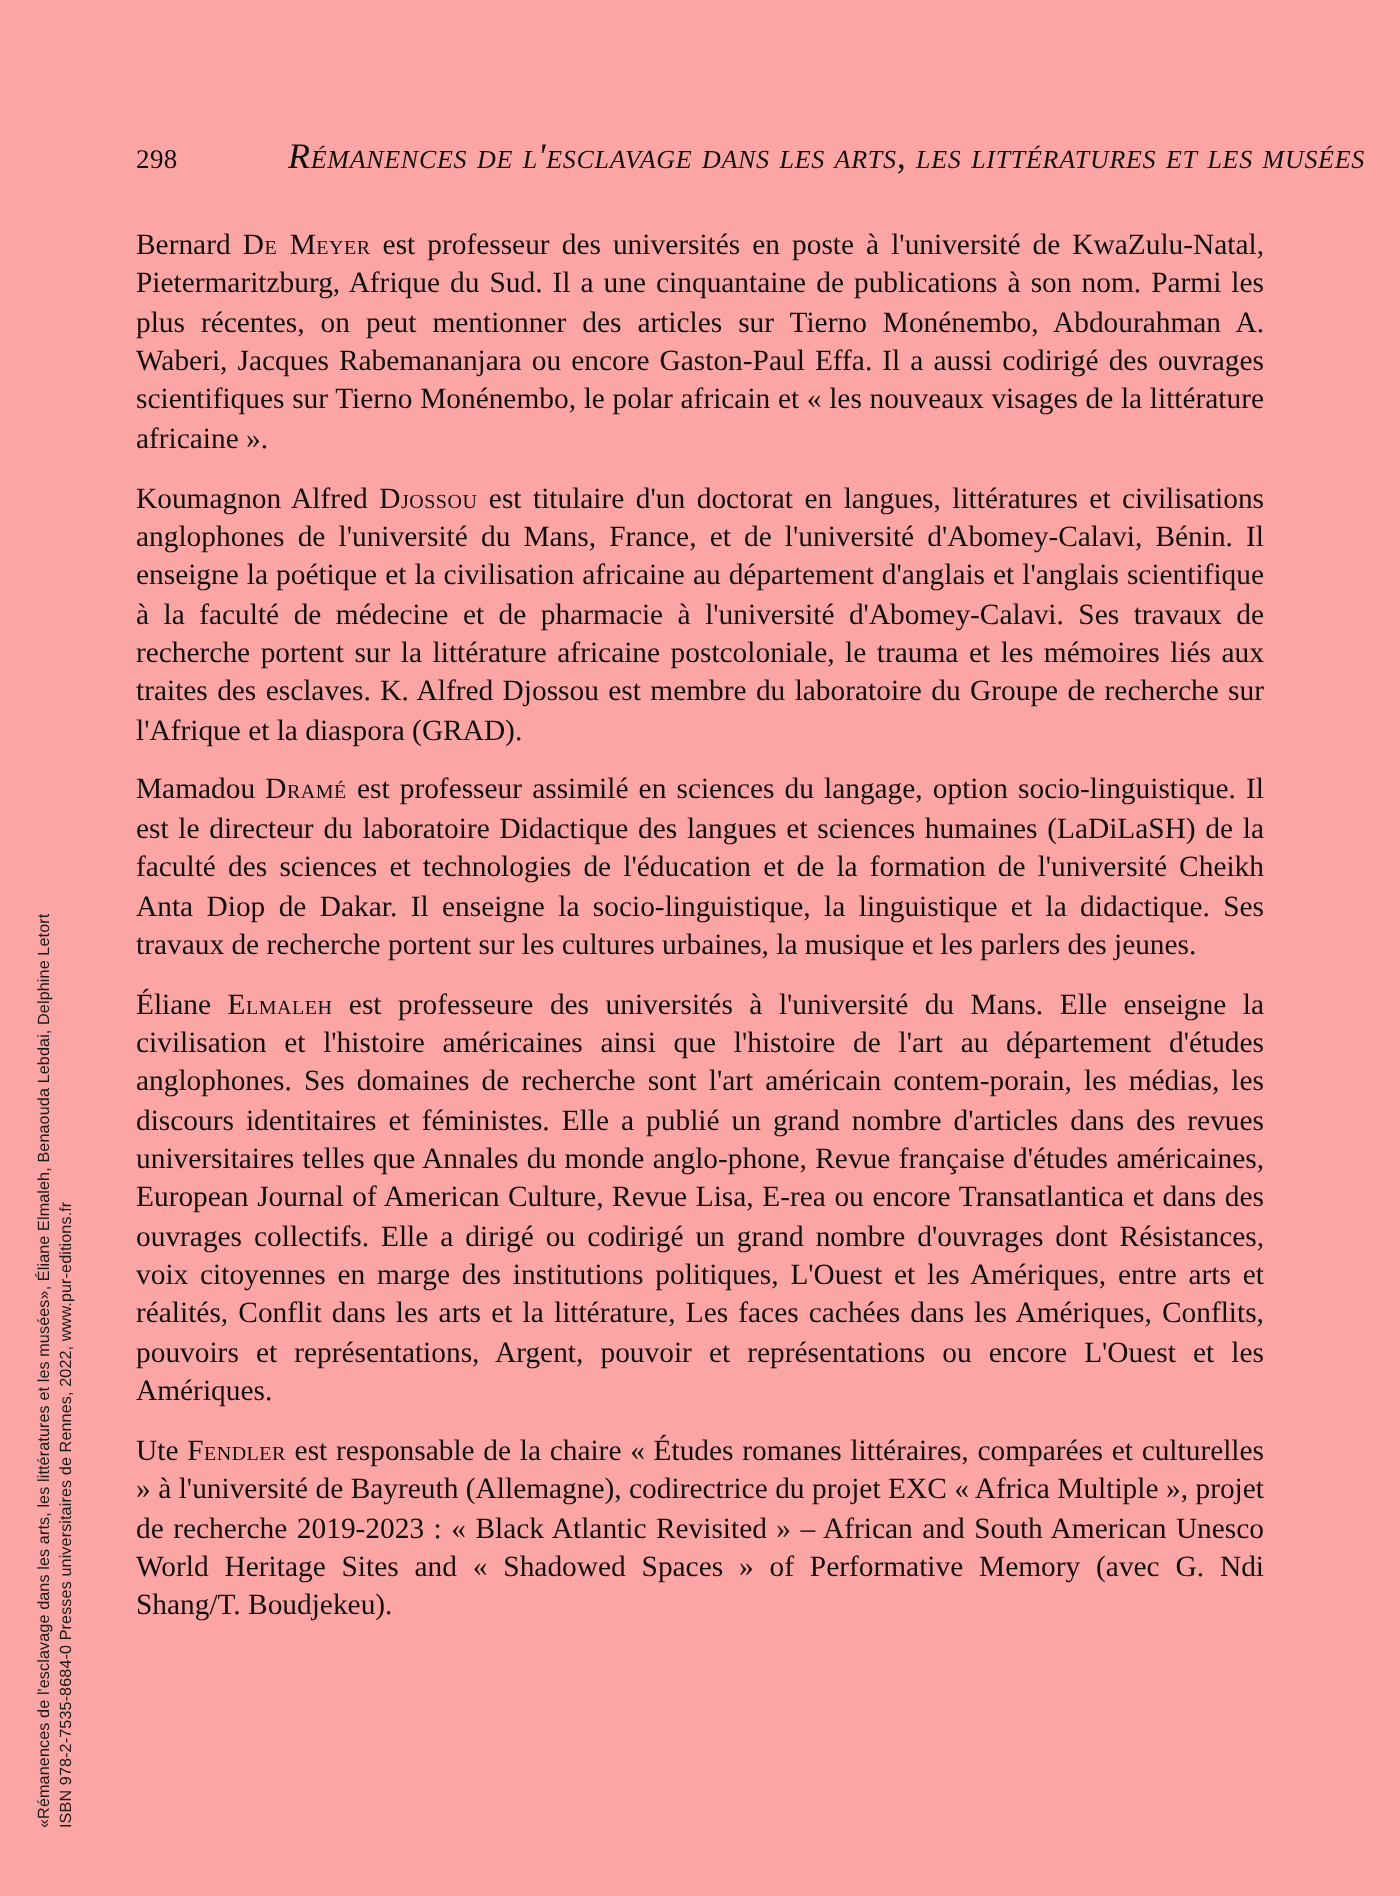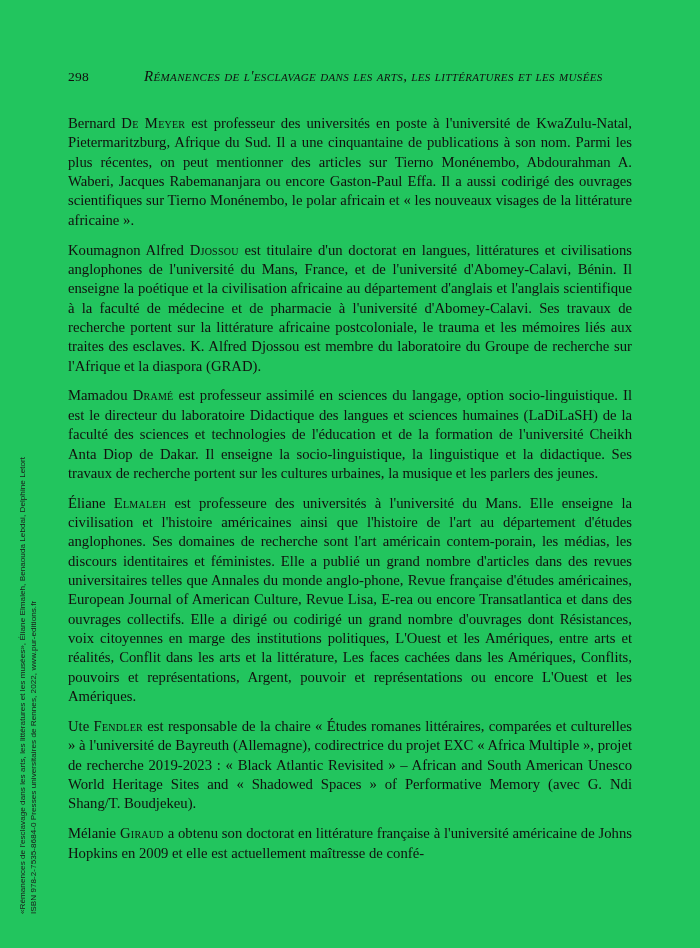--- a/index.html
+++ b/index.html
@@ -4,21 +4,21 @@
 <style>
   html, body {
     margin: 0;
     padding: 0;
     background: #ffffff;
   }
   .page {
     position: relative;
     width: 700px;
     height: 948px;
-    background: #22c55e;
+    background: #fca5a5;
     overflow: hidden;
     font-family: "Liberation Serif", "DejaVu Serif", serif;
     color: #12100e;
   }
 
   
   .running-head {
     position: absolute;
     left: 68px;
     top: 68px;
@@ -27,21 +27,21 @@
     display: flex;
     align-items: baseline;
   }
   .folio {
     font-size: 13.5px;
     letter-spacing: 0.2px;
     width: 76px;
     flex: 0 0 76px;
   }
   .head-title {
-    font-size: 15px;
+    font-size: 18px;
     font-style: italic;
     font-variant: small-caps;
     letter-spacing: 0.35px;
     white-space: nowrap;
   }
 
   
   .column {
     position: absolute;
     left: 68px;
@@ -119,16 +119,15 @@
     <p class="para"><span>Bernard </span><span class="sc">De Meyer</span><span> est professeur des universités en poste à l'université de KwaZulu-Natal, Pietermaritzburg, Afrique du Sud. Il a une cinquantaine de publications à son nom. Parmi les plus récentes, on peut mentionner des articles sur Tierno Monénembo, Abdourahman A. Waberi, Jacques Rabemananjara ou encore Gaston-Paul Effa. Il a aussi codirigé des ouvrages scientifiques sur Tierno Monénembo, le polar africain et « les nouveaux visages de la littérature africaine ».</span></p>
 
     <p class="para"><span>Koumagnon Alfred </span><span class="sc">Djossou</span><span> est titulaire d'un doctorat en langues, littératures et civilisations anglophones de l'université du Mans, France, et de l'université d'Abomey-Calavi, Bénin. Il enseigne la poétique et la civilisation africaine au département d'anglais et l'anglais scientifique à la faculté de médecine et de pharmacie à l'université d'Abomey-Calavi. Ses travaux de recherche portent sur la littérature africaine postcoloniale, le trauma et les mémoires liés aux traites des esclaves. K. Alfred Djossou est membre du laboratoire du Groupe de recherche sur l'Afrique et la diaspora (GRAD).</span></p>
 
     <p class="para"><span>Mamadou </span><span class="sc">Dramé</span><span> est professeur assimilé en sciences du langage, option socio-linguistique. Il est le directeur du laboratoire Didactique des langues et sciences humaines (LaDiLaSH) de la faculté des sciences et technologies de l'éducation et de la formation de l'université Cheikh Anta Diop de Dakar. Il enseigne la socio-linguistique, la linguistique et la didactique. Ses travaux de recherche portent sur les cultures urbaines, la musique et les parlers des jeunes.</span></p>
 
     <p class="para"><span>Éliane </span><span class="sc">Elmaleh</span><span> est professeure des universités à l'université du Mans. Elle enseigne la civilisation et l'histoire américaines ainsi que l'histoire de l'art au département d'études anglophones. Ses domaines de recherche sont l'art américain contem-porain, les médias, les discours identitaires et féministes. Elle a publié un grand nombre d'articles dans des revues universitaires telles que </span><span class="it">Annales du monde anglo-phone</span><span>, </span><span class="it">Revue française d'études américaines</span><span>, </span><span class="it">European Journal of American Culture</span><span>, </span><span class="it">Revue Lisa</span><span>, </span><span class="it">E-rea</span><span> ou encore </span><span class="it">Transatlantica</span><span> et dans des ouvrages collectifs. Elle a dirigé ou codirigé un grand nombre d'ouvrages dont </span><span class="it">Résistances, voix citoyennes en marge des institutions politiques</span><span>, </span><span class="it">L'Ouest et les Amériques, entre arts et réalités</span><span>, </span><span class="it">Conflit dans les arts et la littérature</span><span>, </span><span class="it">Les faces cachées dans les Amériques</span><span>, </span><span class="it">Conflits, pouvoirs et représentations</span><span>, </span><span class="it">Argent, pouvoir et représentations</span><span> ou encore </span><span class="it">L'Ouest et les Amériques</span><span>.</span></p>
 
     <p class="para"><span>Ute </span><span class="sc">Fendler</span><span> est responsable de la chaire « Études romanes littéraires, comparées et culturelles » à l'université de Bayreuth (Allemagne), codirectrice du projet EXC « Africa Multiple », projet de recherche 2019-2023 : « Black Atlantic Revisited » – African and South American Unesco World Heritage Sites and « Shadowed Spaces » of Performative Memory (avec G. Ndi Shang/T. Boudjekeu).</span></p>
 
-    <p class="para"><span>Mélanie </span><span class="sc">Giraud</span><span> a obtenu son doctorat en littérature française à l'université américaine de Johns Hopkins en 2009 et elle est actuellement maîtresse de confé-</span></p>
 
   </div>
 </div>
 
 </body></html>

